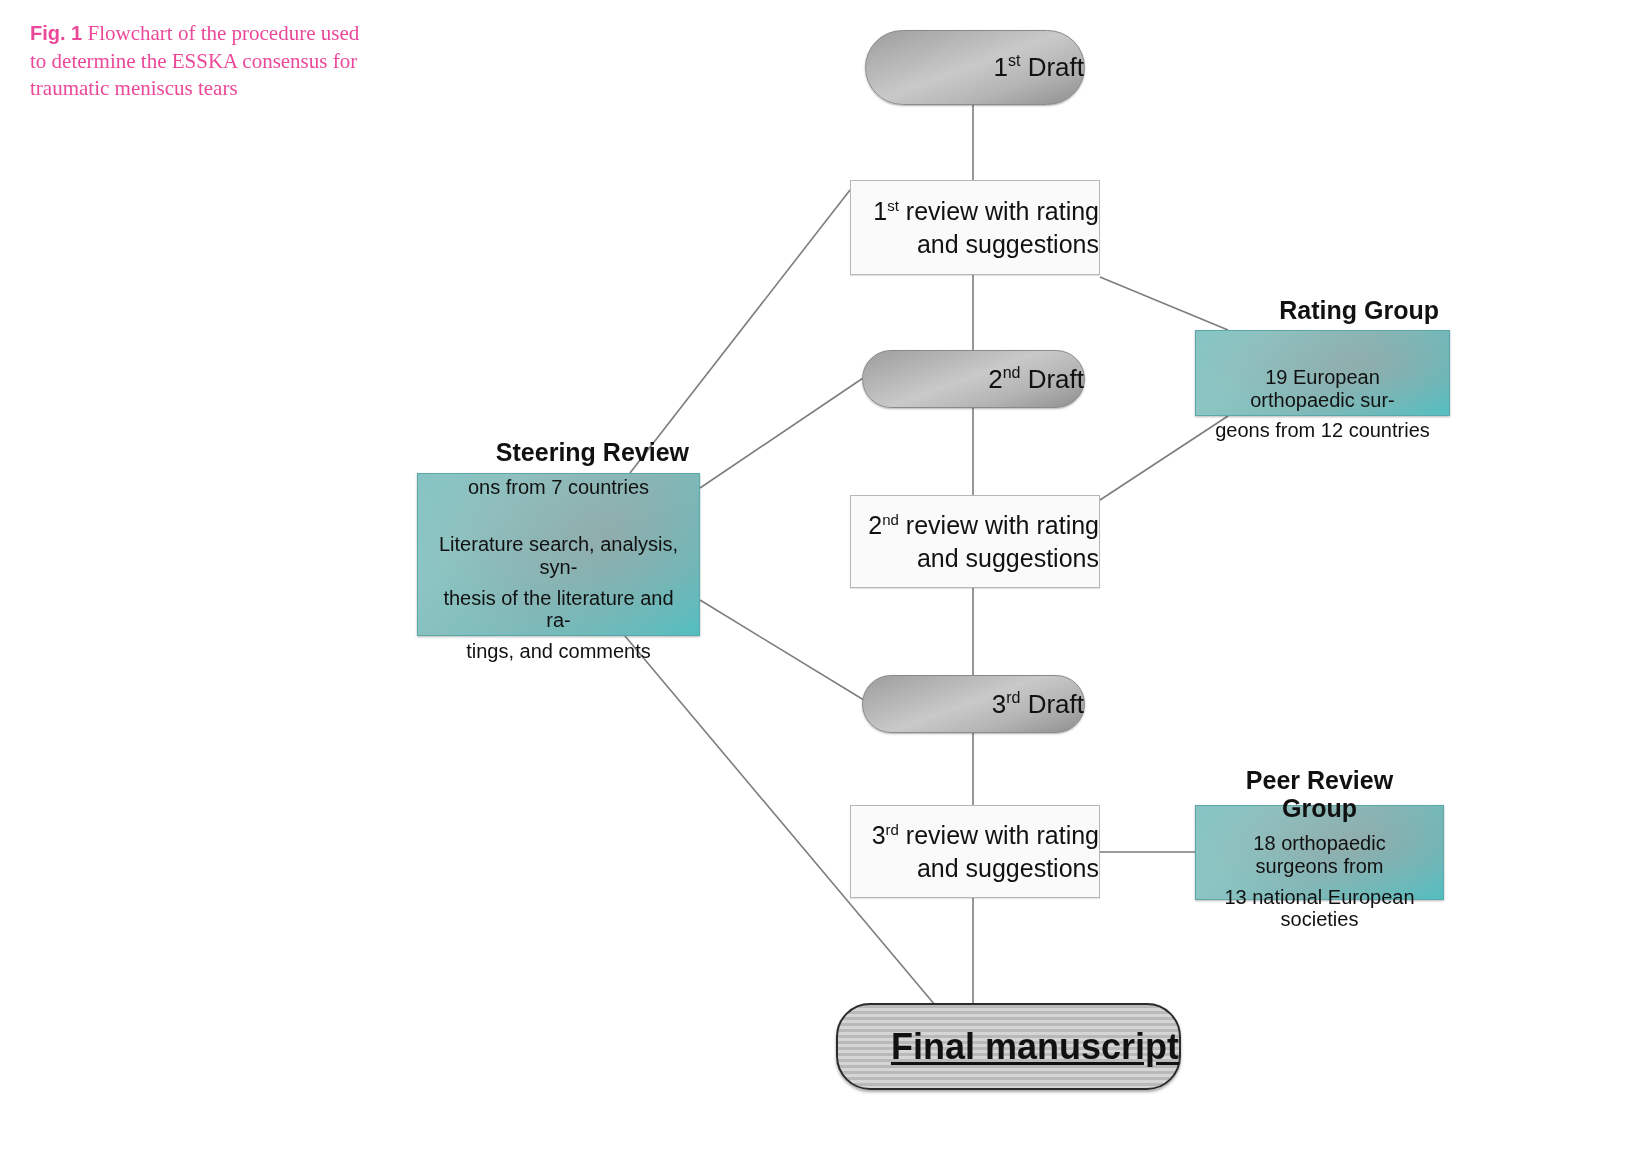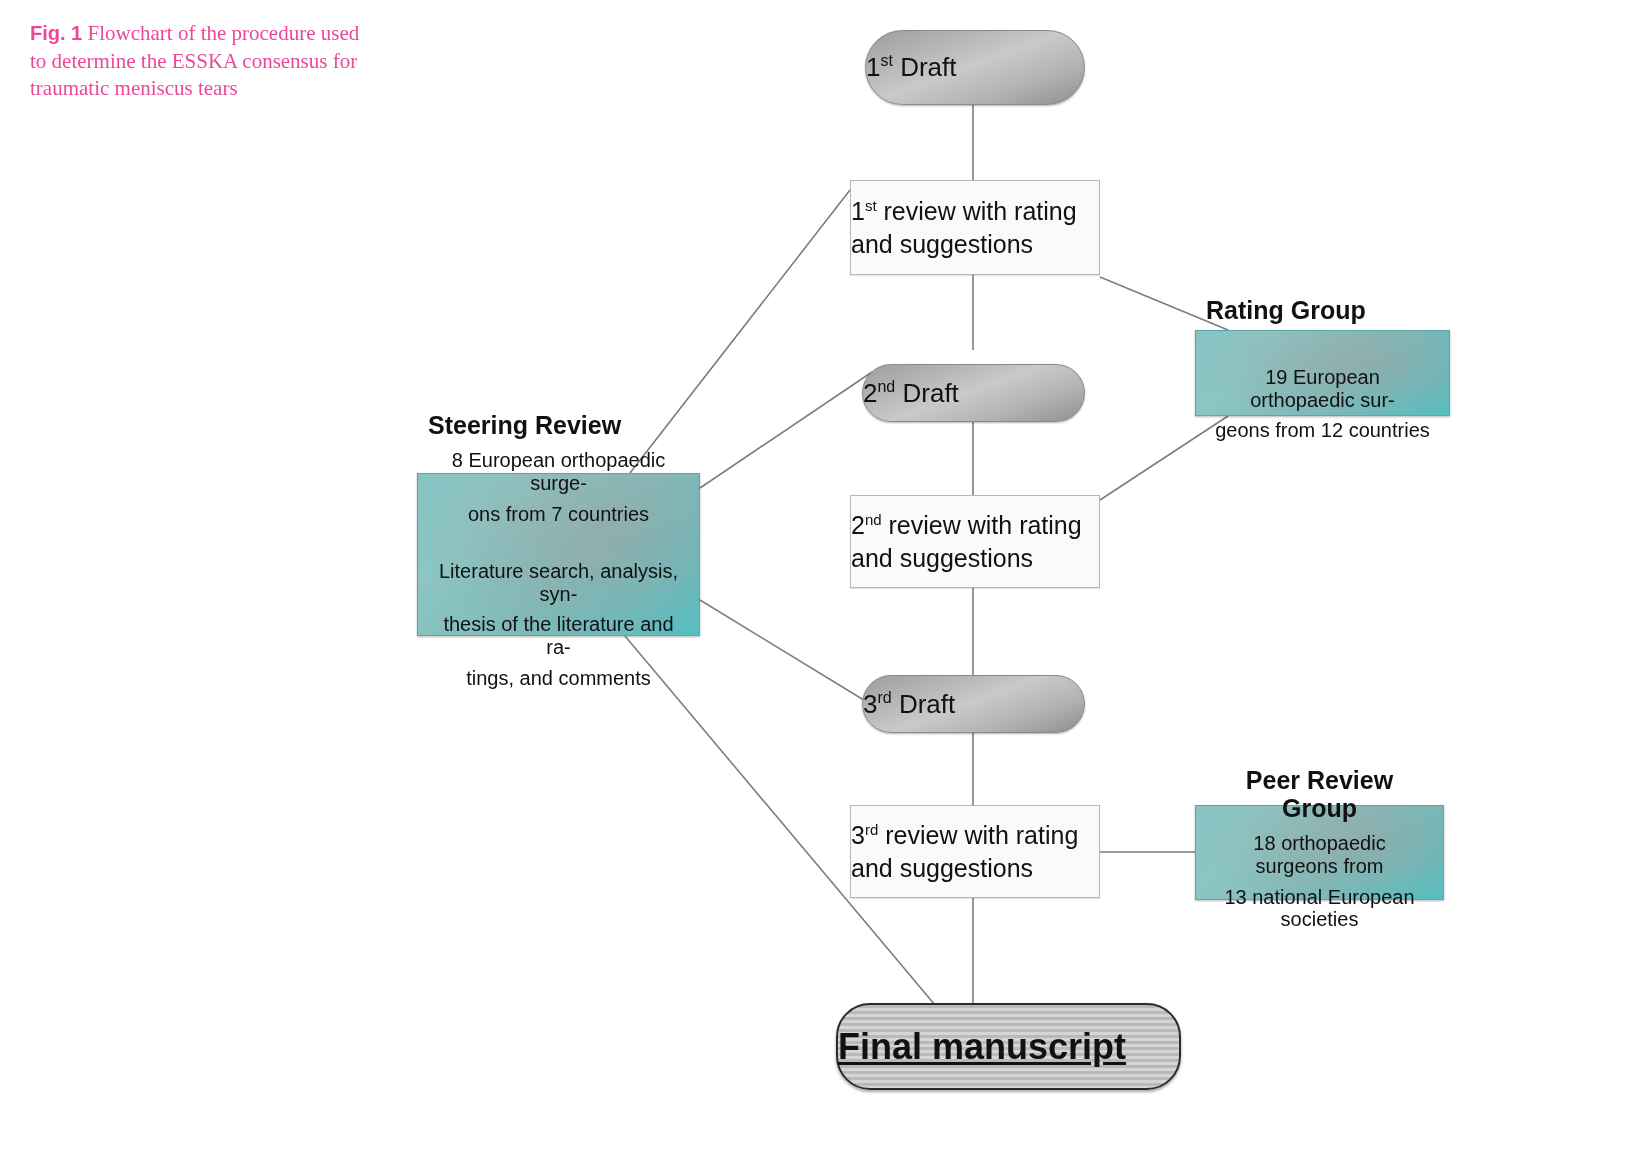--- a/index.html
+++ b/index.html
@@ -15,21 +15,21 @@
     font-size:21px;line-height:1.31;color:#ec4899;
   }
   .caption .figlabel{font-weight:bold;font-family:"Liberation Sans",sans-serif;font-size:20px;}
 
   
   svg.links{position:absolute;left:0;top:0;width:1644px;height:1162px;overflow:visible;}
   svg.links line{stroke:#7d7d7d;stroke-width:1.6;}
 
   
   .node{position:absolute;box-sizing:border-box;display:flex;flex-direction:column;
-        align-items:flex-start;justify-content:center;text-align:center;color:#111;}
+        align-items:flex-end;justify-content:center;text-align:center;color:#111;}
 
   
   .pill{
     border-radius:999px;
     background:linear-gradient(160deg,#9d9d9d 0%,#aaaaaa 14%,#c9c9c9 48%,#b4b4b4 72%,#8f8f8f 100%);
     border:1px solid #8a8a8a;
     box-shadow:0 1px 2px rgba(0,0,0,.30);
     font-size:26px;
   }
   .pill .sup{font-size:16px;vertical-align:super;line-height:0;}
@@ -105,38 +105,37 @@
     </div>
   </div>
 
   <div class="node rect-white" style="left:850px;top:180px;width:250px;height:95px;">
     <div>
       <span>1</span><span class="sup">st</span><span> review with rating</span>
     </div>
     <div>and suggestions</div>
   </div>
 
-  <div class="node pill" style="left:862px;top:364px;width:223px;height:58px;">
+  <div class="node pill" style="left:862px;top:350px;width:223px;height:58px;">
     <div>
       <span>2</span><span class="sup">nd</span><span> Draft</span>
     </div>
   </div>
 
   <div class="node rect-teal" style="left:1195px;top:330px;width:255px;height:86px;gap:32px;">
     <div class="title">Rating Group</div>
     <div class="body">
       <p>19 European orthopaedic sur-</p>
       <p>geons from 12 countries</p>
     </div>
   </div>
 
   <div class="node rect-teal" style="left:417px;top:473px;width:283px;height:163px;">
     <div class="title">Steering Review</div>
     <div class="body">
-      <p>8 European orthopaedic surge-</p>
       <p>ons from 7 countries</p>
       <div class="gap"></div>
       <p>Literature search, analysis, syn-</p>
       <p>thesis of the literature and ra-</p>
       <p>tings, and comments</p>
     </div>
   </div>
 
   <div class="node rect-white" style="left:850px;top:495px;width:250px;height:93px;">
     <div>

